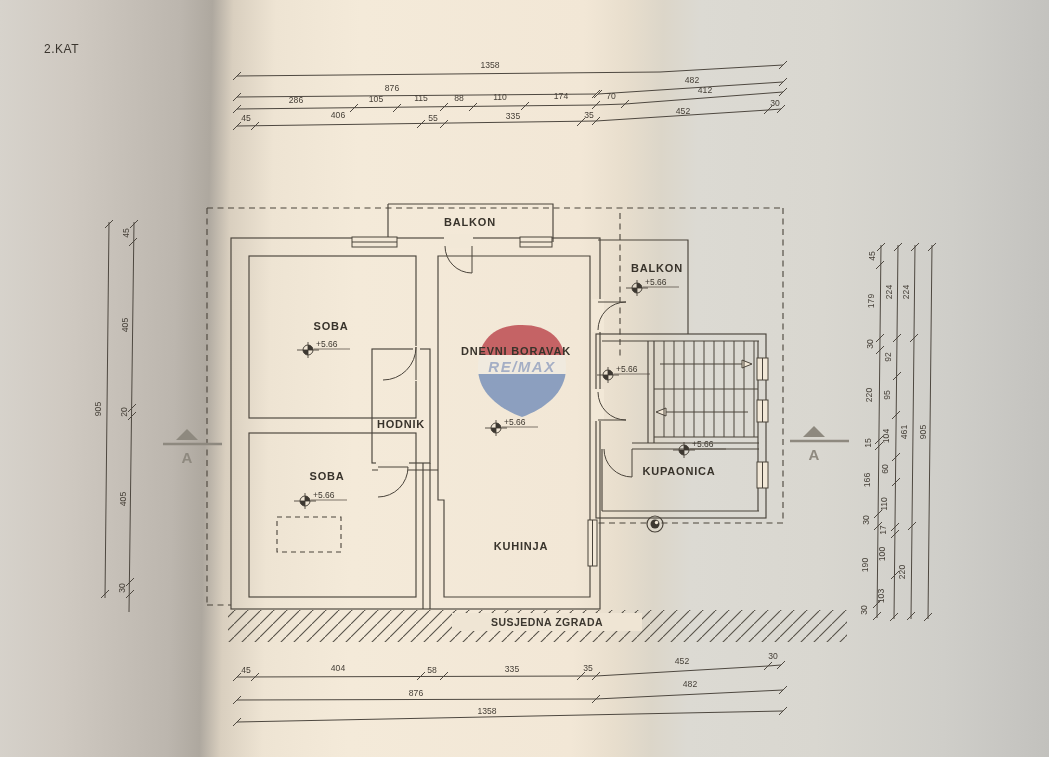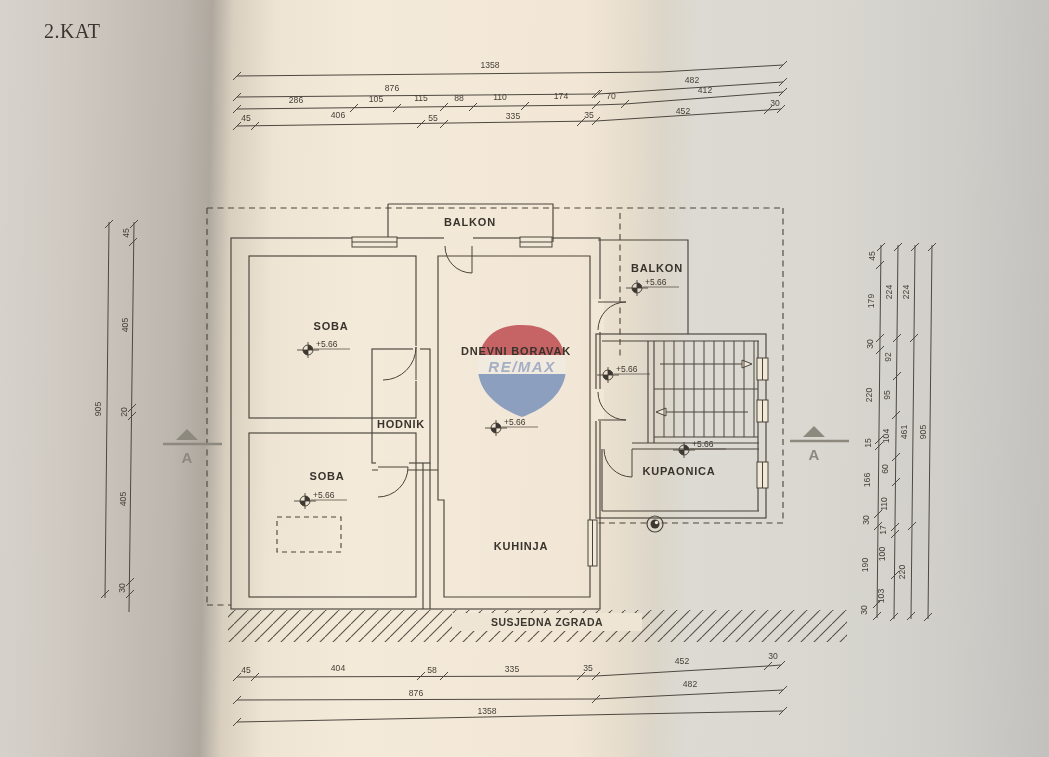--- a/index.html
+++ b/index.html
@@ -6,22 +6,22 @@
   .page{
     position:relative;width:1049px;height:757px;overflow:hidden;
     font-family:"Liberation Sans", sans-serif;
     background:linear-gradient(91deg,
       #d7d3cc 0%, #cfc9c1 7%, #bcb6ae 17%, #aea89f 20%,
       #d9cfbf 22%, #eee4d3 26%, #f4ead9 34%, #f2e7d6 55%,
       #e8decd 59%, #dcd6c9 62.5%, #dcdad3 66%, #d9d7d0 78%,
       #cfcec9 90%, #c6c5c1 97%, #c2c1bd 100%);
   }
   .floor-title{
-    position:absolute;left:44px;top:20px;
-    font-size:20px;letter-spacing:.5px;color:#3a352e;font-family:Liberation Serif, serif;
+    position:absolute;left:44px;top:42px;
+    font-size:12px;letter-spacing:.5px;color:#3a352e;
   }
   svg{position:absolute;left:0;top:0;}
   text{font-family:"Liberation Sans", sans-serif;}
   .dim{font-size:8.6px;fill:#453f37;}
   .room{font-size:11px;font-weight:600;letter-spacing:.8px;fill:#38332b;}
   .lvl{font-size:8.5px;fill:#3c372f;}
   .seca{font-size:15px;font-weight:bold;fill:#8e897f;}
   .striplbl{font-size:10.5px;font-weight:600;letter-spacing:.5px;fill:#3c372f;}
   .wmtext{font-size:15px;font-weight:bold;font-style:italic;letter-spacing:1.5px;fill:#5570ab;opacity:.55;}
 </style>

